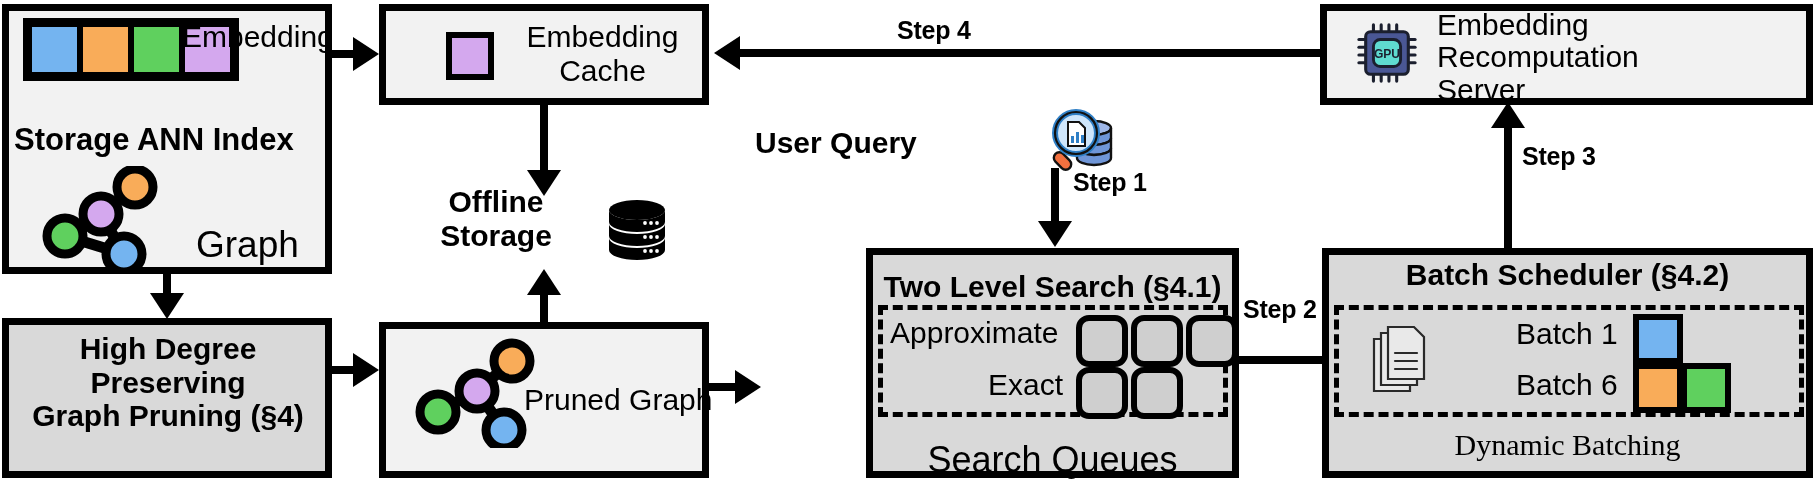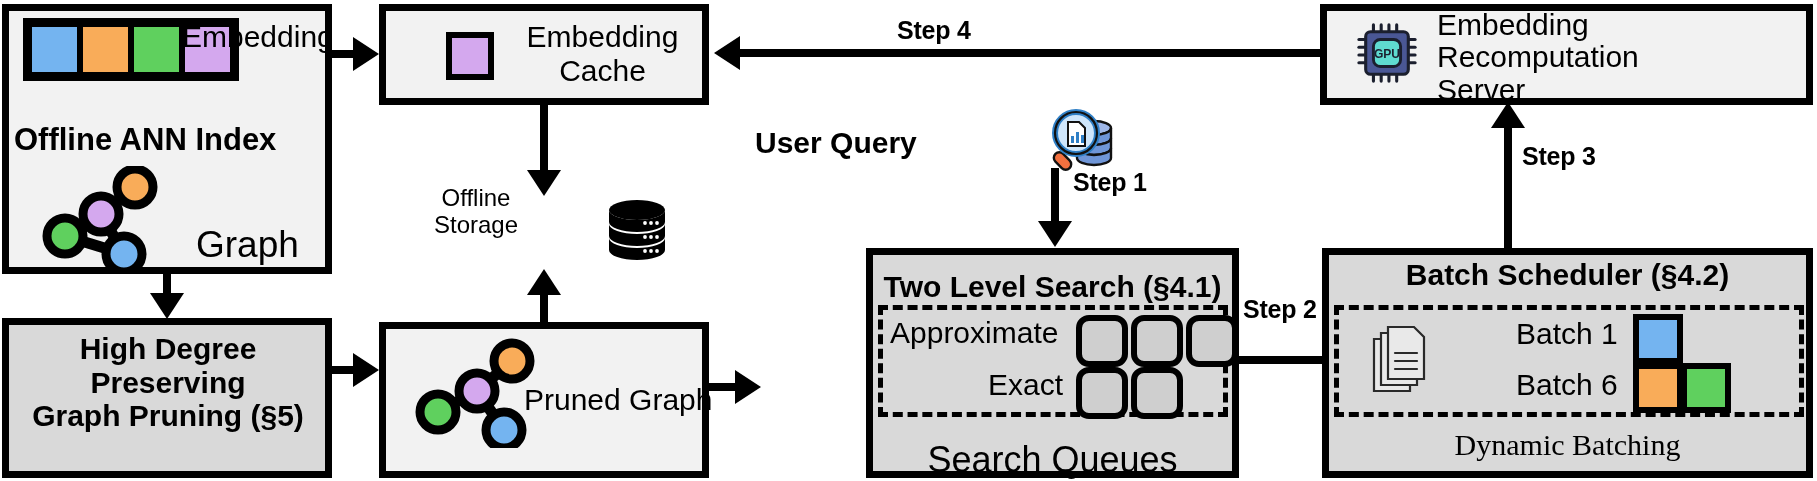--- a/index.html
+++ b/index.html
@@ -45,21 +45,21 @@
   </div>
 
   <div class="strip" style="left:23px;top:18px;">
     <i style="background:#74b4f0;"></i>
     <i style="background:#f9ac59;"></i>
     <i style="background:#5fd05e;"></i>
     <i style="background:#d4a8ee;"></i>
   </div>
   <div class="lbl" style="left:182px;top:20px;font-size:30px;">Embedding</div>
 
-  <div class="lbl" style="left:14px;top:122px;font-size:31px;font-weight:bold;">Offline ANN Index</div>
+  <div class="lbl" style="left:14px;top:122px;font-size:31px;font-weight:bold;">Storage ANN Index</div>
 
   <svg class="plain" style="left:34px;top:166px;width:140px;height:106px;" viewBox="0 0 140 106">
     <g stroke="#000" stroke-width="11" stroke-linecap="round">
       <line x1="31" y1="70" x2="67" y2="48"></line>
       <line x1="67" y1="48" x2="101" y2="21"></line>
       <line x1="67" y1="48" x2="90" y2="88"></line>
       <line x1="31" y1="70" x2="90" y2="88"></line>
     </g>
     <g stroke="#000" stroke-width="9">
       <circle cx="101" cy="21" r="18" fill="#f9ac59"></circle>
@@ -108,21 +108,21 @@
   <div class="ln" style="left:740px;top:49px;width:580px;height:8px;"></div>
   <div class="hd left" style="left:714px;top:36px;"></div>
   <div class="steplab" style="left:897px;top:16px;">Step 4</div>
 
   <div class="ln" style="left:332px;top:50px;width:21px;height:8px;"></div>
   <div class="hd right" style="left:353px;top:37px;"></div>
 
   <div class="ln" style="left:540px;top:105px;width:8px;height:65px;"></div>
   <div class="hd down" style="left:527px;top:170px;"></div>
 
-  <div class="ttl" style="left:386px;top:185px;width:180px;font-size:24px;font-weight:normal;text-align:center;">Offline
+  <div class="ttl" style="left:406px;top:185px;width:180px;font-size:30px;font-weight:bold;text-align:center;">Offline
 Storage</div>
   <svg class="plain" style="left:602px;top:197px;width:70px;height:70px;" viewBox="0 0 70 70">
     <g fill="#000">
       <ellipse cx="35" cy="13" rx="28" ry="10"></ellipse>
       <path d="M7 13 v12 a28 10 0 0 0 56 0 v-12 a28 10 0 0 1 -56 0z"></path>
       <path d="M7 27 v12 a28 10 0 0 0 56 0 v-12 a28 10 0 0 1 -56 0z"></path>
       <path d="M7 41 v12 a28 10 0 0 0 56 0 v-12 a28 10 0 0 1 -56 0z"></path>
     </g>
     <g fill="#fff">
       <circle cx="43" cy="26" r="1.9"></circle>
@@ -136,21 +136,21 @@
         <circle cx="55" cy="54" r="1.9"></circle>
     </g>
   </svg>
 
   <div class="ln" style="left:540px;top:295px;width:8px;height:30px;"></div>
   <div class="hd up" style="left:527px;top:269px;"></div>
 
   <div class="box gray" style="left:2px;top:318px;width:330px;height:160px;">
   </div>
   <div class="ttl" style="left:8px;top:332px;width:320px;font-size:30px;font-weight:bold;">High Degree Preserving
-Graph Pruning (§5)</div>
+Graph Pruning (§4)</div>
 
   <div class="ln" style="left:163px;top:274px;width:8px;height:19px;"></div>
   <div class="hd down" style="left:150px;top:293px;"></div>
 
   <div class="box" style="left:379px;top:322px;width:330px;height:156px;">
   </div>
   <svg class="plain" style="left:412px;top:338px;width:130px;height:110px;" viewBox="0 0 130 110">
     <g stroke="#000" stroke-width="11" stroke-linecap="round">
       <line x1="26" y1="74" x2="65" y2="53"></line>
       <line x1="65" y1="53" x2="100" y2="23"></line>

